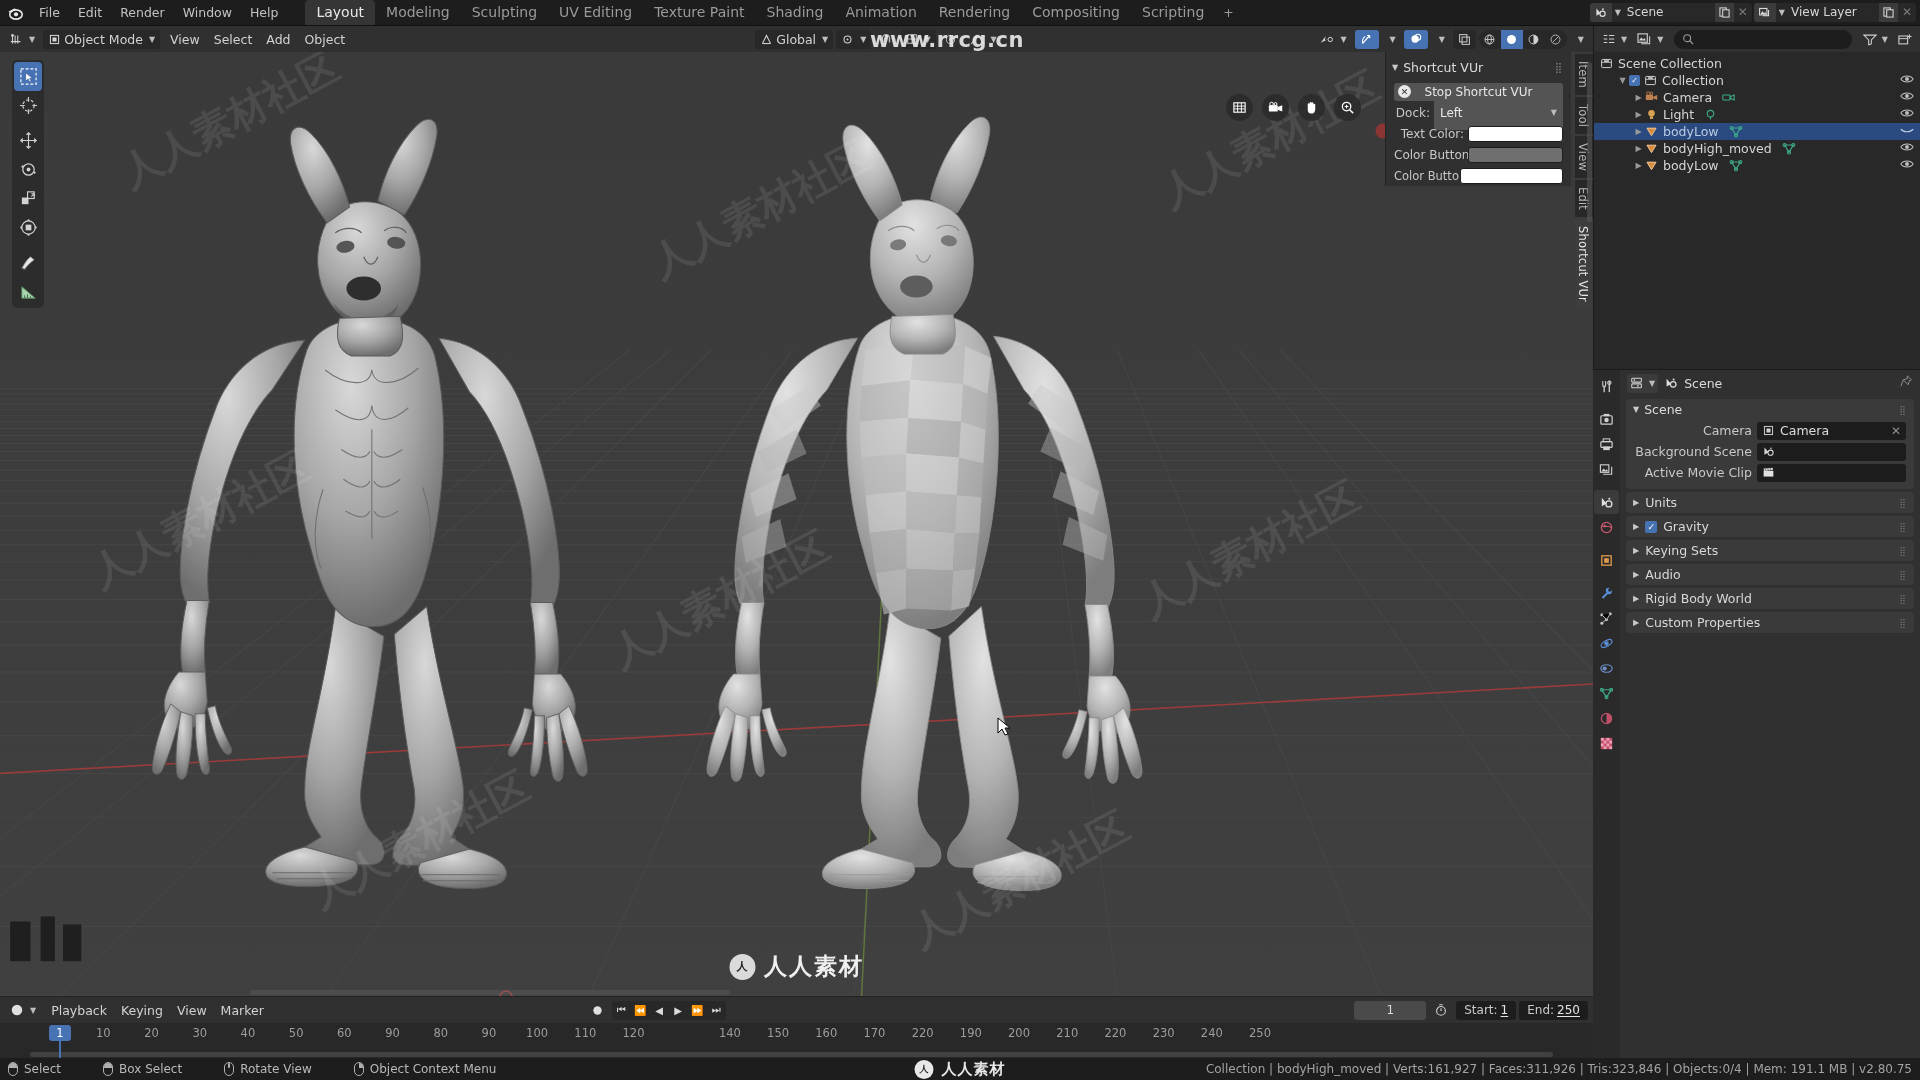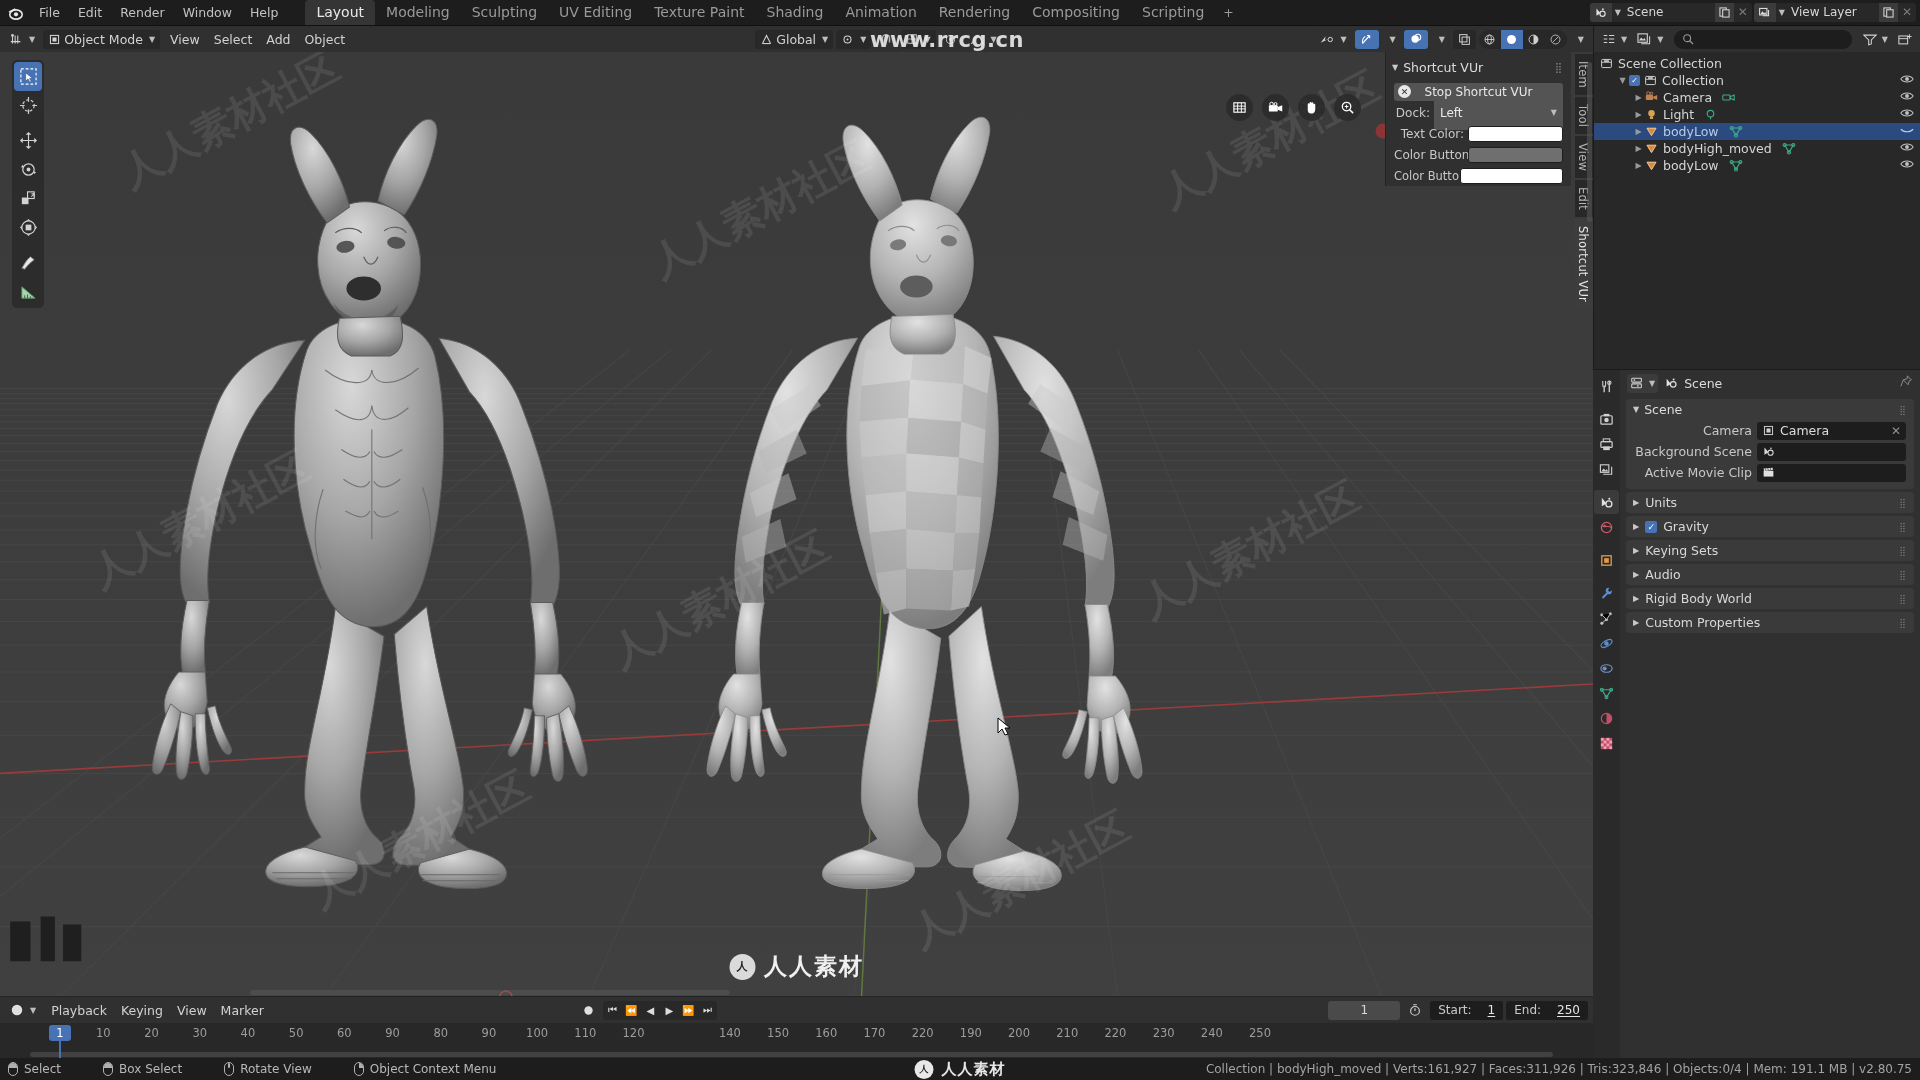--- a/index.html
+++ b/index.html
@@ -135,21 +135,21 @@
   .tl-header { height:26px; display:flex; align-items:center; padding: 0 5px; gap:3px; position:relative;}
   .tl-mid { margin-left:auto; margin-right:auto; display:flex; align-items:center; gap: 4px; }
   .tl-playgroup { display:flex; background:#282828; border-radius:3px; overflow:hidden; }
   .tl-pbtn { width:19px; height:19px; display:flex; align-items:center; justify-content:center;
      color:#dcdcdc; font-size:10px;}
   .tl-rec { width:21px; height:19px; display:flex;align-items:center;justify-content:center; }
   .tl-right { margin-left:auto; display:flex; align-items:center; gap: 3px; }
   .tl-field { height:19px; background:#1d1d1d; border-radius:3px; display:flex; align-items:center;
      justify-content:center; color:#d8d8d8; font-size:12px; }
   .tl-field.cur { width:72px; background:#4a4a4a; }
-  .tl-field.se { padding: 0 8px; gap: 16px; background:#1d1d1d; }
+  .tl-field.se { padding: 0 8px; gap: 3px; background:#1d1d1d; }
   .tl-se-lbl { color:#c9c9c9; }
   .tl-se-val { color:#e3e3e3; text-decoration: underline; text-underline-offset:2px;}
   .tl-ruler { flex:1 1 auto; position:relative; background:#282828; }
   .tl-tick { position:absolute; top:3px; font-size:11.5px; color:#9d9d9d; transform:translateX(-50%); }
   .tl-playhead { position:absolute; top:2px; width:22px; height:16px; background:#4772b3;
     border-radius:3px; display:flex; align-items:center; justify-content:center;
     color:#fff; font-size:11.5px; transform:translateX(-50%);}
   .tl-playline { position:absolute; top:18px; bottom:0; width:2px; background:#4772b3; transform:translateX(-50%);}
   .tl-scroll { position:absolute; left:30px; right:40px; bottom:1px; height:5px; background:#5a5a5a;
     border-radius:3px; opacity:.5;}

